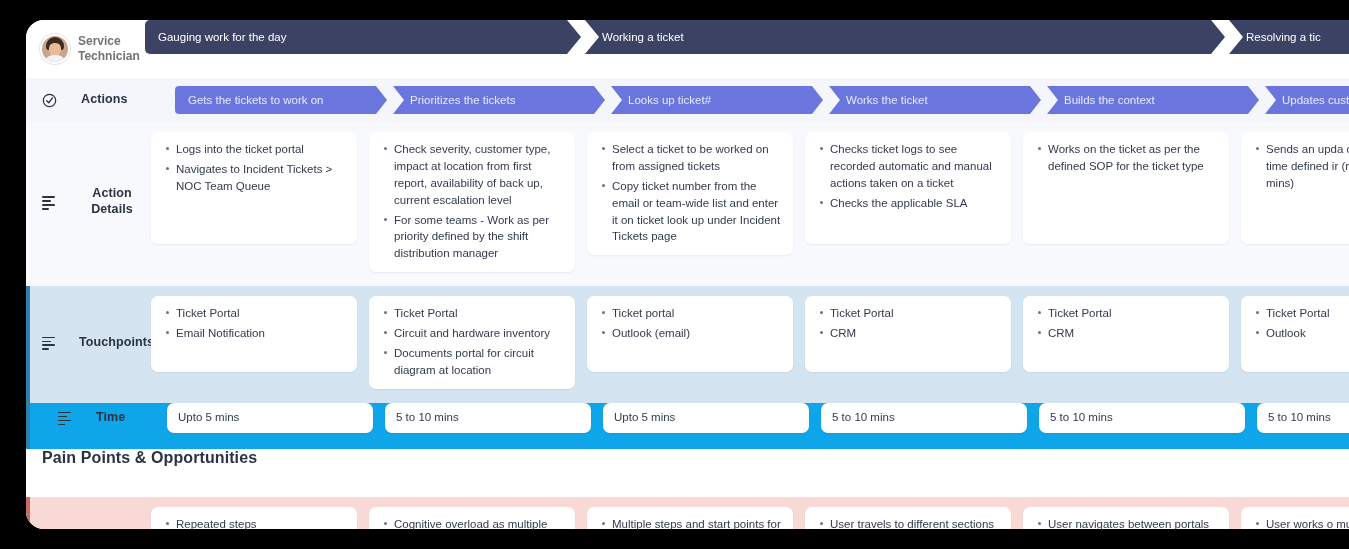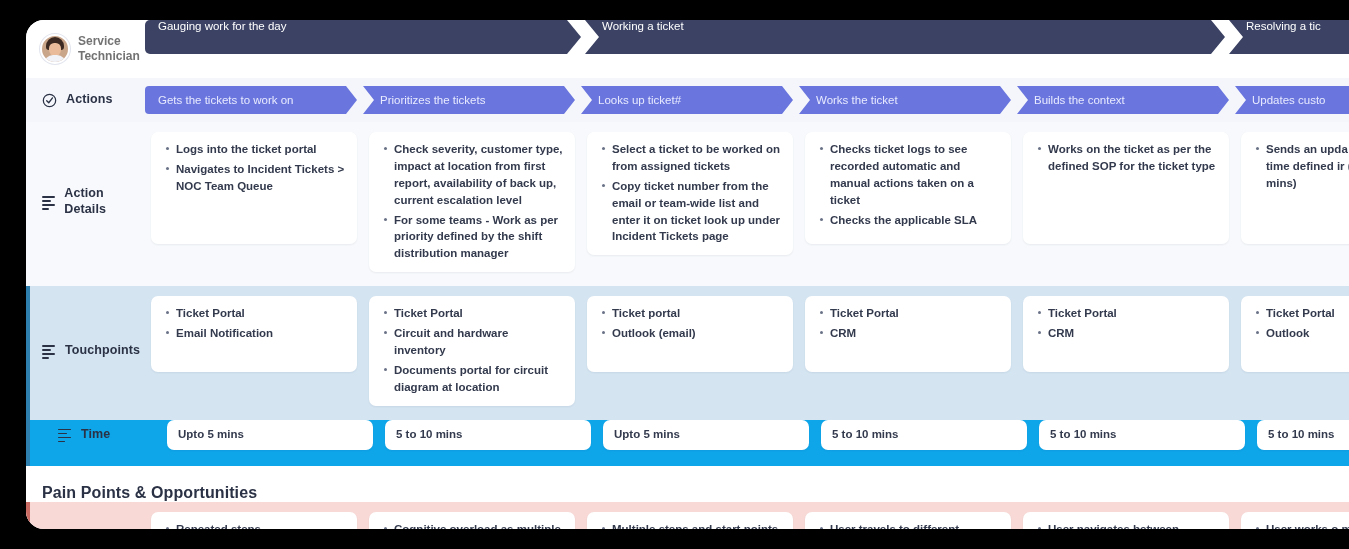--- a/index.html
+++ b/index.html
@@ -14,27 +14,27 @@
     width:1323px;height:509px;
     background:#ffffff;
     border-top-left-radius:18px;
     border-bottom-left-radius:18px;
     overflow:hidden;
   }
   
   .row{display:flex;align-items:stretch;width:1323px;}
   .label-cell{
     width:119px;min-width:119px;
-    display:flex;align-items:center;gap:9px;
+    display:flex;align-items:center;gap:24px;
     padding-left:16px;box-sizing:border-box;
-    font-size:12.5px;font-weight:700;color:#2b3245;
+    font-size:12.5px;font-weight:700;color:#2b3245;text-align:center;
   }
   .label-cell .ltxt{letter-spacing:.1px;line-height:1.25;}
   .cells{display:flex;flex:1;gap:0;}
-  .cellwrap{width:218px;min-width:218px;box-sizing:border-box;padding:0 6px;font-weight:bold;}
+  .cellwrap{width:218px;min-width:218px;box-sizing:border-box;padding:0 6px;}
 
   
   .header-row{height:58px;background:#ffffff;}
   .persona{
     width:119px;min-width:119px;display:flex;align-items:center;gap:8px;
     padding-left:14px;box-sizing:border-box;
   }
   .avatar{
     width:26px;height:26px;border-radius:50%;
     background:#c9a58a;
@@ -43,21 +43,21 @@
     position:relative;overflow:hidden;flex:0 0 auto;
   }
   .avatar .hair{position:absolute;left:4px;top:1px;width:18px;height:13px;border-radius:9px 9px 3px 3px;background:#3c2a22;}
   .avatar .face{position:absolute;left:7px;top:7px;width:12px;height:13px;border-radius:6px 6px 7px 7px;background:#e9bb9a;}
   .avatar .body{position:absolute;left:2px;top:19px;width:22px;height:11px;border-radius:9px 9px 0 0;background:#f0f2f7;}
   .persona-name{font-size:12px;font-weight:700;color:#737373;line-height:1.28;}
 
   .stagebar{display:flex;flex:1;}
   .stage{
     position:relative;height:34px;width:218px;min-width:218px;
-    display:flex;align-items:flex-start;
+    display:flex;align-items:center;
     color:#ffffff;font-size:11.5px;
     background:#3b4263;
     margin-right:4px;
     padding-left:17px;box-sizing:border-box;
     clip-path:polygon(0 0, calc(100% - 14px) 0, 100% 50%, calc(100% - 14px) 100%, 0 100%, 14px 50%);
   }
   .stage.first{
     clip-path:polygon(0 0, calc(100% - 14px) 0, 100% 50%, calc(100% - 14px) 100%, 0 100%);
     border-top-left-radius:5px;border-bottom-left-radius:5px;
     padding-left:13px;
@@ -73,20 +73,21 @@
     color:#e8eaff;font-size:11.5px;
     background:#6a76dd;
     margin-right:6px;
     padding-left:17px;box-sizing:border-box;
     clip-path:polygon(0 0, calc(100% - 11px) 0, 100% 50%, calc(100% - 11px) 100%, 0 100%, 11px 50%);
   }
   .action.first{
     clip-path:polygon(0 0, calc(100% - 11px) 0, 100% 50%, calc(100% - 11px) 100%, 0 100%);
     border-top-left-radius:4px;border-bottom-left-radius:4px;
     padding-left:13px;
+    margin-left:30px;
   }
   .actions-row .label-cell{color:#2b3245;}
 
   
   .details-row{background:#f7f9fc;padding:10px 0 14px 0;}
   .touch-row{background:#d4e4f1;padding:10px 0 14px 0;position:relative;}
   .time-row{background:#0ea5e9;padding:0 0 16px 16px;position:relative;}
   .pain-row{background:#f8d9d6;padding:10px 0 14px 0;position:relative;}
 
   .accent{position:absolute;left:0;top:0;bottom:0;width:4px;}
@@ -111,21 +112,21 @@
   }
   ul.bl li:last-child{margin-bottom:0;}
   ul.bl li:before{
     content:"";position:absolute;left:-10px;top:6px;
     width:3px;height:3px;border-radius:50%;background:#6a7287;
   }
   .timetxt{font-size:11.5px;color:#333a4d;line-height:1.3;}
 
   
   .pp-banner{
-    background:#ffffff;height:36px;display:flex;align-items:flex-end;
+    background:#ffffff;height:48px;display:flex;align-items:flex-start;
     padding-left:16px;box-sizing:border-box;
   }
   .pp-title{font-size:16px;font-weight:700;color:#2b3245;letter-spacing:.1px;}
 
   
   .ico{flex:0 0 auto;display:block;}
   .list-ico{width:14px;height:12px;}
   .list-ico i{display:block;height:1.6px;background:#2b3245;border-radius:1px;margin-bottom:2.4px;}
   .list-ico i:nth-child(1){width:13px;}
   .list-ico i:nth-child(2){width:9px;}

